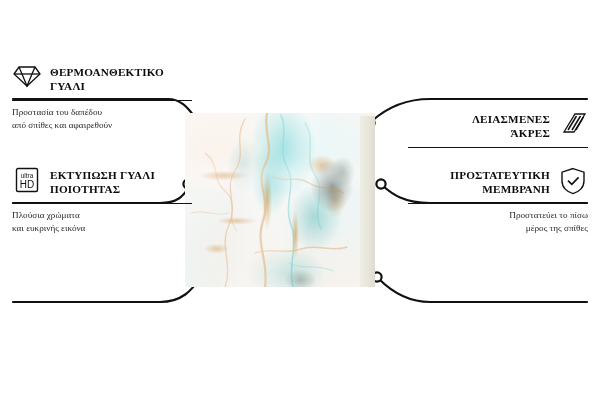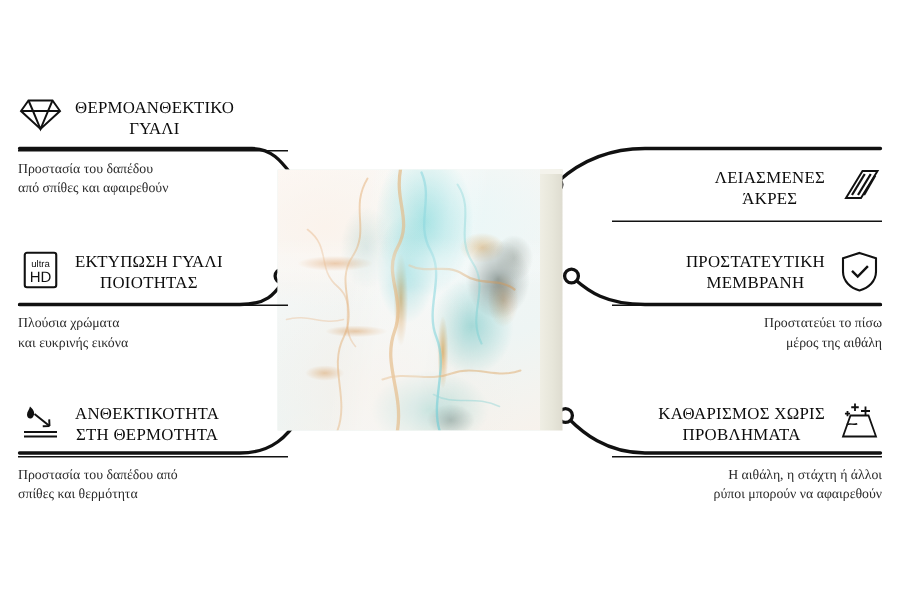--- a/index.html
+++ b/index.html
@@ -136,25 +136,24 @@
     display: flex;
     align-items: flex-start;
     justify-content: center;
   }
   .feat-icon svg { display: block; }
 
   .feat-title {
     font-size: 11.2px;
     line-height: 1.28;
     letter-spacing: 0.2px;
-    font-weight: normal;
+    font-weight: bold;
     color: #0c0c0c;
     white-space: pre-line;
     font-family: "Liberation Serif", "DejaVu Serif", serif;
-    text-align: center;
   }
 
   .feat-rule {
     height: 0;
     border-top: 1.6px solid #121212;
     margin: 4px 0 5px 0;
     width: 100%;
   }
 
   .feat-desc {
@@ -255,37 +254,20 @@
         </svg>
       </span>
       <span class="feat-title">ΕΚΤΥΠΩΣΗ ΓΥΑΛΙ
 ΠΟΙΟΤΗΤΑΣ</span>
     </div>
     <div class="feat-rule"></div>
     <div class="feat-desc">Πλούσια χρώματα
 και ευκρινής εικόνα</div>
   </div>
 
-  <div class="feature left" id="feature-2">
-    <div class="feat-head">
-      <span class="feat-icon">
-        <svg viewBox="0 0 30 26" width="30" height="26" fill="none" stroke="#111" stroke-width="1.3">
-          <path d="M8,3 C11,5.5 11.5,8 10,10 C8.5,12 6,11 6,8.5 C6,6.5 7.5,5 8,3 Z" fill="#111" stroke="none"></path>
-          <path d="M11,8 L21,16"></path>
-          <path d="M21,16 L16.5,16.2 M21,16 L20.8,11.6"></path>
-          <path d="M4,20 H26 M4,23 H26"></path>
-        </svg>
-      </span>
-      <span class="feat-title">ΑΝΘΕΚΤΙΚΟΤΗΤΑ
-ΣΤΗ ΘΕΡΜΟΤΗΤΑ</span>
-    </div>
-    <div class="feat-rule"></div>
-    <div class="feat-desc">Προστασία του δαπέδου από
-σπίθες και θερμότητα</div>
-  </div>
 
   <div class="feature right" id="feature-3">
     <div class="feat-head">
       <span class="feat-icon">
         <svg viewBox="0 0 30 24" width="30" height="24">
           <path d="M6,21 L17,3 L27,3 L16,21 Z" fill="none" stroke="#111" stroke-width="1.3"></path>
           <g stroke="#111" stroke-width="1.5">
             <path d="M10,19 L18.5,5"></path>
             <path d="M14,19 L22.5,5"></path>
             <path d="M18,19 L25.5,6"></path>
@@ -304,37 +286,17 @@
         <svg viewBox="0 0 28 28" width="28" height="28" fill="none" stroke="#111" stroke-width="1.4">
           <path d="M14,1.6 L25,5.2 V14 C25,20.5 20,25 14,26.6 C8,25 3,20.5 3,14 V5.2 Z"></path>
           <path d="M9,13.6 L12.8,17.4 L19.6,10.4" stroke-width="1.6"></path>
         </svg>
       </span>
       <span class="feat-title">ΠΡΟΣΤΑΤΕΥΤΙΚΗ
 ΜΕΜΒΡΑΝΗ</span>
     </div>
     <div class="feat-rule"></div>
     <div class="feat-desc">Προστατεύει το πίσω
-μέρος της αιθάλη</div>
-  </div>
-
-  <div class="feature right" id="feature-5">
-    <div class="feat-head">
-      <span class="feat-icon">
-        <svg viewBox="0 0 30 26" width="30" height="26" fill="none" stroke="#111" stroke-width="1.2">
-          <path d="M4,23 L9,9 L21,9 L26,23 Z"></path>
-          <path d="M6.5,15 C9,14 11,15.5 13.5,14.5" stroke-width="1"></path>
-          <g stroke="#111" stroke-width="1.2" fill="none">
-            <path d="M12,1 L12,6 M9.5,3.5 L14.5,3.5"></path>
-            <path d="M19,3 L19,9 M16,6 L22,6"></path>
-            <path d="M7,6 L7,9.5 M5.3,7.8 L8.7,7.8"></path>
-          </g>
-        </svg>
-      </span>
-      <span class="feat-title">ΚΑΘΑΡΙΣΜΟΣ ΧΩΡΙΣ
-ΠΡΟΒΛΗΜΑΤΑ</span>
-    </div>
-    <div class="feat-rule"></div>
-    <div class="feat-desc">Η αιθάλη, η στάχτη ή άλλοι
-ρύποι μπορούν να αφαιρεθούν</div>
-  </div>
+μέρος της σπίθες</div>
+  </div>
+
 
 </div>
 
 </body></html>

